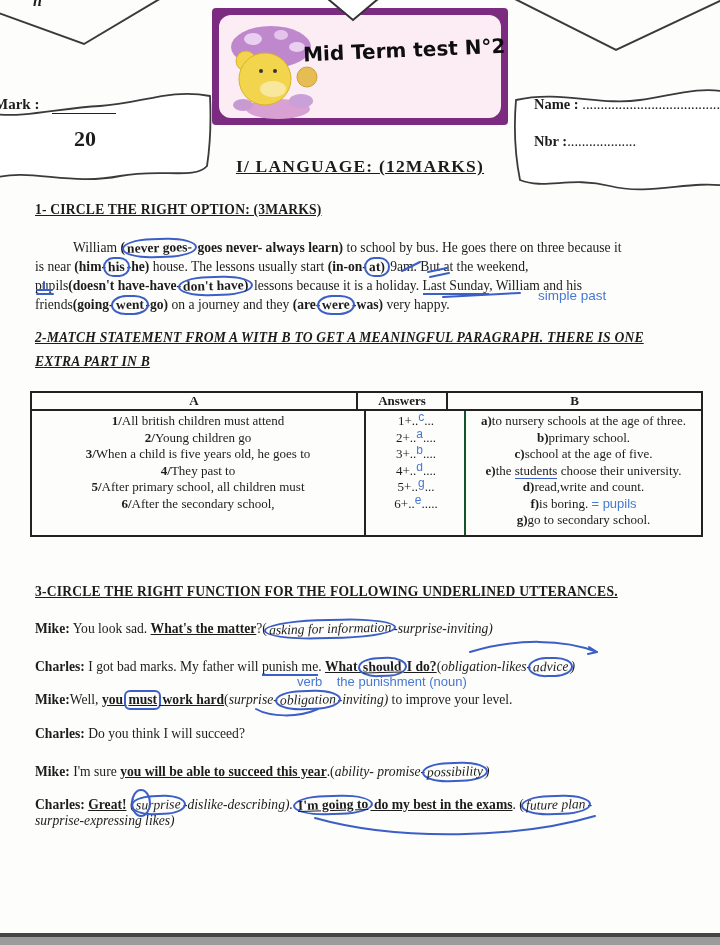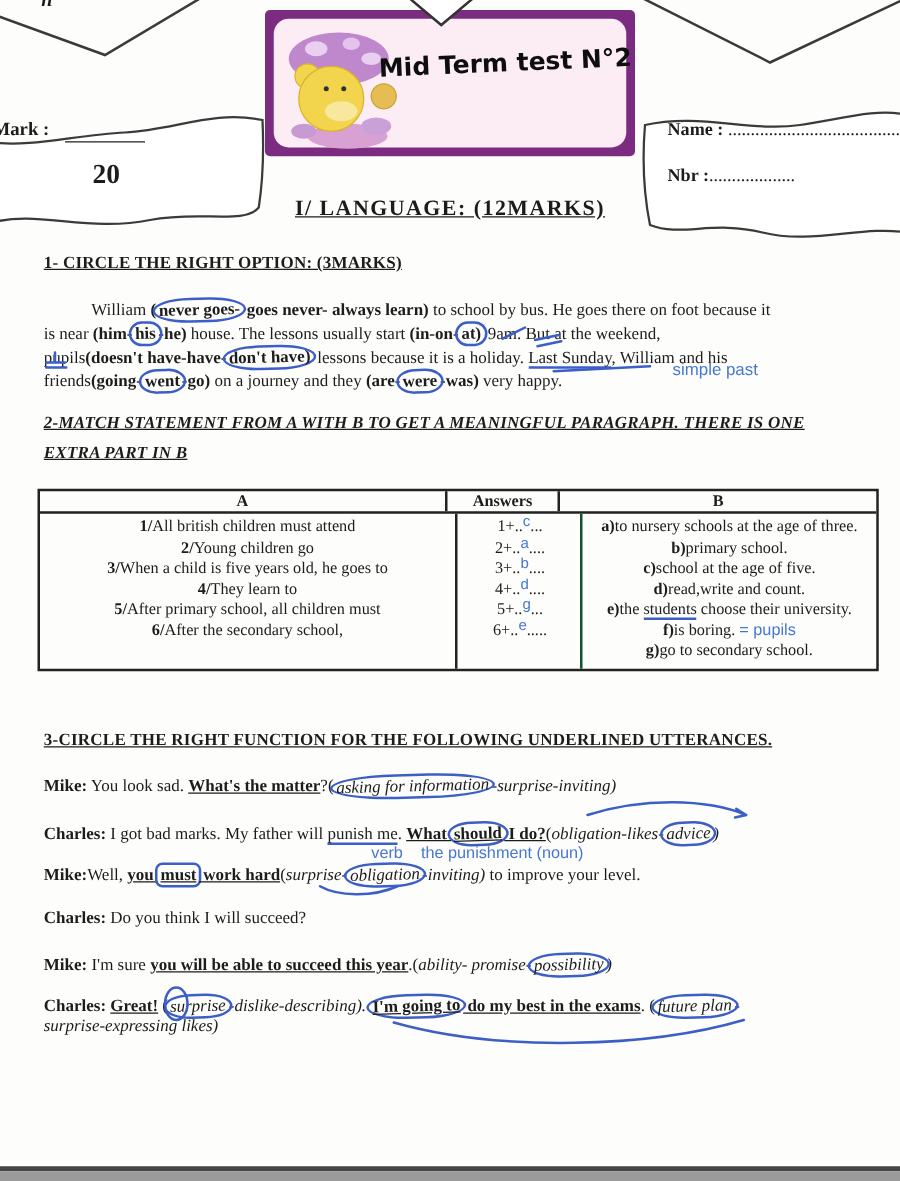--- a/index.html
+++ b/index.html
@@ -99,58 +99,58 @@
 
 <div class="abs mark-label">Mark :</div>
 <div class="abs mark-line"></div>
 <div class="abs mark-total">20</div>
 <div class="abs name-row nowrap"><span class="fieldlbl">Name : </span><span>............................................</span></div>
 <div class="abs nbr-row nowrap"><span class="fieldlbl">Nbr :</span><span>...................</span></div>
 
 <div class="abs lang-heading nowrap">I/ LANGUAGE: (12MARKS)</div>
 <div class="abs sec-heading s1h nowrap">1- CIRCLE THE RIGHT OPTION: (3MARKS)</div>
 
-<div class="abs pline ind" style="top:238px"><span>William </span><span class="b">(</span><span class="b circ">never goes-</span><span class="b"> goes never- always learn)</span><span> to school by bus. He goes there on foot because it</span></div>
+<div class="abs pline ind" style="top:238px"><span>William </span><span class="b">(</span><span class="b circ">never goes-</span><span class="b"> goes never- always learn)</span><span> to school by bus. He goes there on three because it</span></div>
 <div class="abs pline" style="top:257px"><span>is near </span><span class="b">(him-</span><span class="b circ">his</span><span class="b">-he)</span><span> house. The lessons usually start </span><span class="b">(in-on-</span><span class="b circ">at)</span><span> 9am. But at the weekend,</span></div>
 <div class="abs pline" style="top:276px"><span>pupils</span><span class="b">(doesn't have-have-</span><span class="b circ">don't have)</span><span> lessons because it is a holiday. </span><span class="ublue">Last Sunday</span><span>, William and his</span></div>
 <div class="abs pline" style="top:295px"><span>friends</span><span class="b">(going-</span><span class="b circ">went</span><span class="b">-go)</span><span> on a journey and they </span><span class="b">(are-</span><span class="b circ">were</span><span class="b">-was)</span><span> very happy.</span></div>
 <div class="abs hand simple-past">simple past</div>
 
 <div class="abs sec-heading s2h1 nowrap">2-MATCH  STATEMENT FROM A WITH B TO GET A MEANINGFUL PARAGRAPH. THERE IS ONE</div>
 <div class="abs sec-heading s2h2 nowrap">EXTRA PART IN B</div>
 
 <div class="abs match-table">
   <div class="thead">
     <div class="hA">A</div>
     <div class="hAns">Answers</div>
     <div class="hB">B</div>
   </div>
   <div class="tbody">
     <div class="colA">
       <div class="trow"><span class="b">1/</span><span>All british children must attend</span></div>
       <div class="trow"><span class="b">2/</span><span>Young children go</span></div>
       <div class="trow"><span class="b">3/</span><span>When a child is five years old, he goes to</span></div>
-      <div class="trow"><span class="b">4/</span><span>They learn to</span></div>
+      <div class="trow"><span class="b">4/</span><span>They past to</span></div>
       <div class="trow"><span class="b">5/</span><span>After primary school, all children must</span></div>
       <div class="trow"><span class="b">6/</span><span>After the secondary school,</span></div>
     </div>
     <div class="colAns">
       <div class="trow"><span>1+..</span><span class="ansl">c</span><span>...</span></div>
       <div class="trow"><span>2+..</span><span class="ansl">a</span><span>....</span></div>
       <div class="trow"><span>3+..</span><span class="ansl">b</span><span>....</span></div>
       <div class="trow"><span>4+..</span><span class="ansl">d</span><span>....</span></div>
       <div class="trow"><span>5+..</span><span class="ansl">g</span><span>...</span></div>
       <div class="trow"><span>6+..</span><span class="ansl">e</span><span>.....</span></div>
     </div>
     <div class="colB">
       <div class="trow"><span class="b">a)</span><span>to nursery schools at the age of three.</span></div>
       <div class="trow"><span class="b">b)</span><span>primary school.</span></div>
       <div class="trow"><span class="b">c)</span><span>school at the age of  five.</span></div>
+      <div class="trow"><span class="b">e)</span><span>the </span><span class="ublue">students</span><span> choose their university.</span></div>
       <div class="trow"><span class="b">d)</span><span>read,write and count.</span></div>
-      <div class="trow"><span class="b">e)</span><span>the </span><span class="ublue">students</span><span> choose their university.</span></div>
       <div class="trow"><span class="b">f)</span><span>is boring. </span><span class="blue">= pupils</span></div>
       <div class="trow"><span class="b">g)</span><span>go to secondary school.</span></div>
     </div>
   </div>
 </div>
 
 <div class="abs sec-heading s3h nowrap">3-CIRCLE THE RIGHT FUNCTION FOR THE FOLLOWING UNDERLINED UTTERANCES.</div>
 <div class="abs dline" style="top:619px"><span class="b">Mike:</span><span> You look sad. </span><span class="bu">What's the matter</span><span>?(</span><span class="i circ">asking for information</span><span class="i">-surprise-inviting)</span></div>
 <div class="abs dline" style="top:657px"><span class="b">Charles:</span><span> I got  bad marks. My father will </span><span class="ublue">punish me</span><span>. </span><span class="bu">What </span><span class="bu circ">should</span><span class="bu"> I do?</span><span>(</span><span class="i">obligation-likes-</span><span class="i circ">advice</span><span class="i">)</span></div>
 <div class="abs hand verb-note">verb    the punishment (noun)</div>

